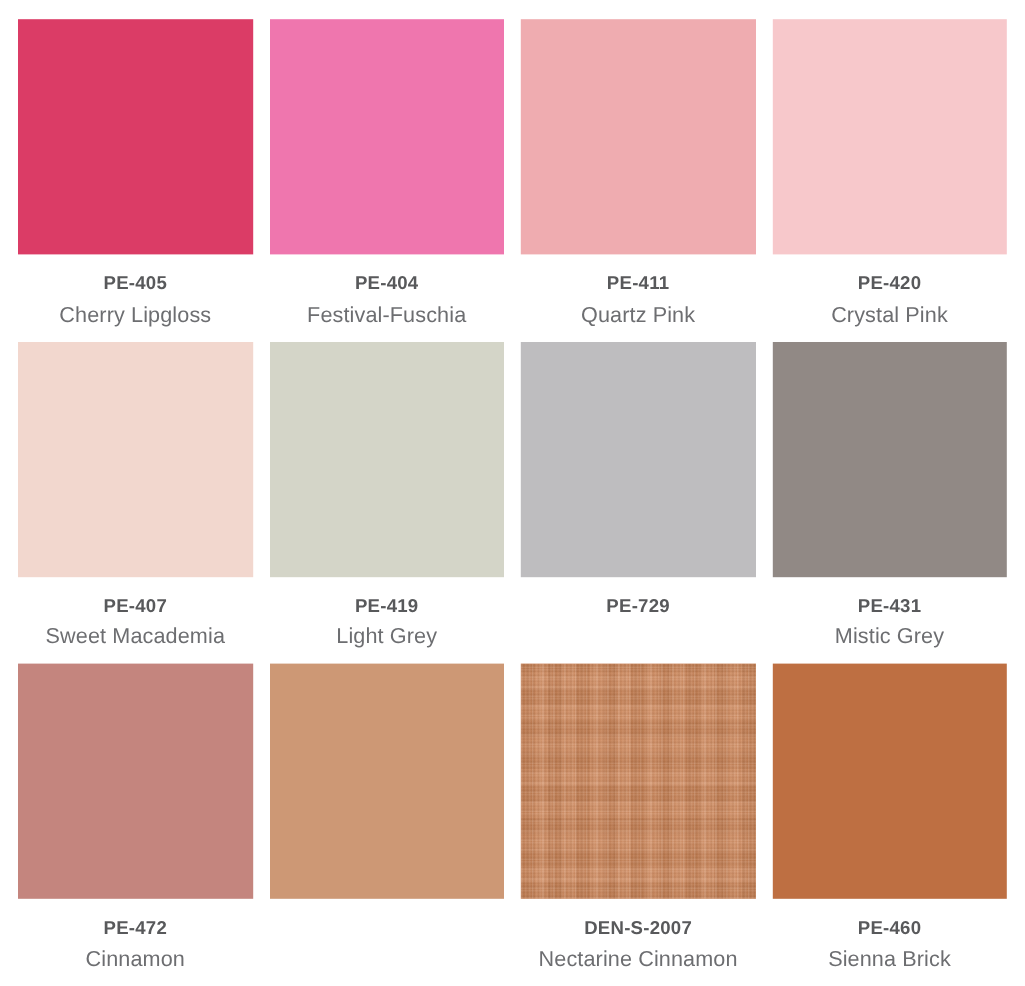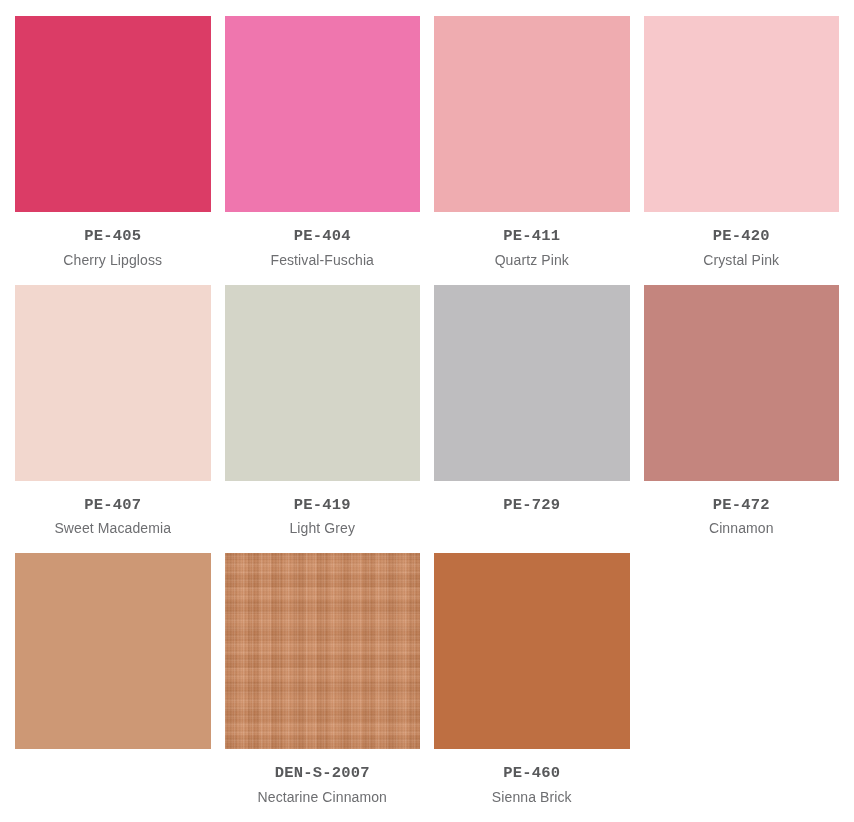--- a/index.html
+++ b/index.html
@@ -92,26 +92,25 @@
     line-height: 1;
   }
 
   .swatch-code {
     display: block;
     font-size: 15.5px;
     font-weight: bold;
     color: #58595b;
     letter-spacing: 0.2px;
     margin-bottom: 8px;
-    font-family: Liberation Mono, monospace;
   }
 
   .swatch-name {
     display: block;
-    font-size: 14px;
+    font-size: 18px;
     font-weight: normal;
     color: #6d6e71;
     letter-spacing: 0.1px;
   }
 </style>
 </head>
 <body style="background: rgb(255, 255, 255);">
 
 <div class="palette-grid">
     <div class="swatch-card">
@@ -156,20 +155,27 @@
         <span class="swatch-name">Light Grey</span>
       </div>
     </div>
     <div class="swatch-card">
       <div class="swatch-chip" style="background-color: rgb(190, 189, 191);"></div>
       <div class="swatch-meta">
         <span class="swatch-code">PE-729</span>
       </div>
     </div>
     <div class="swatch-card">
+      <div class="swatch-chip" style="background-color: rgb(145, 137, 133);"></div>
+      <div class="swatch-meta">
+        <span class="swatch-code">PE-431</span>
+        <span class="swatch-name">Mistic Grey</span>
+      </div>
+    </div>
+    <div class="swatch-card">
       <div class="swatch-chip" style="background-color: rgb(196, 133, 126);"></div>
       <div class="swatch-meta">
         <span class="swatch-code">PE-472</span>
         <span class="swatch-name">Cinnamon</span>
       </div>
     </div>
     <div class="swatch-card">
       <div class="swatch-chip" style="background-color: rgb(205, 152, 117);"></div>
     </div>
     <div class="swatch-card">

